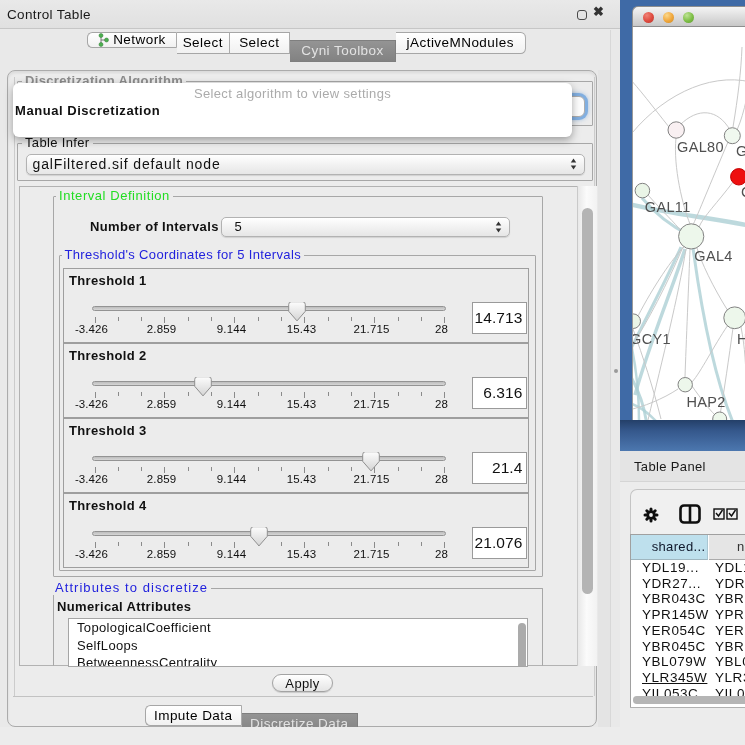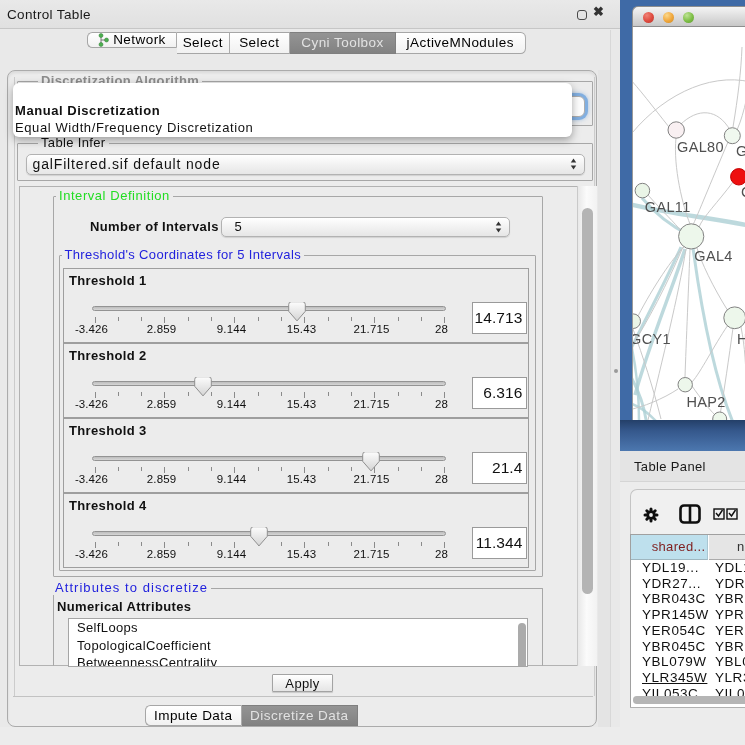--- a/index.html
+++ b/index.html
@@ -8,41 +8,41 @@
 .abs { position:absolute; }
 
 #titlebar { left:0; top:0; width:620px; height:29px; background:linear-gradient(#E9E9E9,#E0E0E0); border-bottom:1px solid #C6C6C6; }
 #titlebar .t { position:absolute; left:7px; top:6.5px; font-size:13.5px; color:#1a1a1a; }
 #floatico { left:577px; top:10px; width:10px; height:10px; border:1.6px solid #4a4a4a; border-radius:3px; }
 #closeico { left:593px; top:4px; font-size:13px; font-weight:bold; color:#333; }
 
 .seg { position:absolute; display:flex; align-items:center; justify-content:center; background:linear-gradient(#FFFFFF,#F1F1F1); border-top:1px solid #A6A6A6; border-bottom:1px solid #A6A6A6; border-right:1px solid #ABABAB; color:#000; font-size:13.5px; letter-spacing:0.45px; }
 .seg.first { border-left:1px solid #A6A6A6; border-radius:5.5px 0 0 5.5px; }
 .seg.last { border-radius:0 5.5px 5.5px 0; }
-.seg.dark { background:linear-gradient(#949494,#828282); color:#E2E2E2; border-color:#7F7F7F; }
+.seg.dark { background:linear-gradient(#949494,#828282); color:#E2E2E2; border-color:#7F7F7F;margin-top:8px; }
 
 #content { left:7px; top:70px; width:590px; height:657px; background:#ECECEC; border:1px solid #ABABAB; border-radius:8px; box-shadow:inset 0 2px 3px rgba(0,0,0,0.08); }
 
 .group { position:absolute; border:1px solid #A7A7A7; border-radius:1px; }
-.gtitle { position:absolute; top:-8px; left:20px; background:#ECECEC; padding:0 3px; line-height:14px; }
+.gtitle { position:absolute; top:-8px; left:4px; background:#ECECEC; padding:0 3px; line-height:14px; }
 
 .combo { position:absolute; background:linear-gradient(#FFFFFF,#EDEDED 70%,#E6E6E6); border:1px solid #B2B2B2; border-radius:5px; box-shadow:0 1px 1px rgba(0,0,0,0.12); }
 .combo .ctext { position:absolute; left:8px; top:0; bottom:0; display:flex; align-items:center; }
 .combo .arr { position:absolute; right:7px; top:50%; width:7px; height:12px; transform:translateY(-50%); }
 
 .tpanel { position:absolute; left:63px; width:466px; height:75px; background:#ECECEC; border:1px solid #9E9E9E; }
 .tpanel .tlabel { position:absolute; left:5px; top:4px; font-weight:bold; }
 .tpanel .track { position:absolute; left:28px; top:37.5px; width:354px; height:5px; background:linear-gradient(#BDBDBD,#D6D6D6); border:1px solid #939393; border-radius:3px; }
 .tpanel .vbox { position:absolute; left:407.5px; top:33px; width:55.5px; height:32.5px; background:#FFFFFF; border:1px solid #9A9A9A; font-size:15.5px; letter-spacing:0.1px; text-align:right; line-height:30px; padding-right:3.5px; }
 .ticklabel { position:absolute; top:54px; width:60px; margin-left:-33px; text-align:center; font-size:11.5px; letter-spacing:0.1px; color:#111; }
 
 #attrlist { position:absolute; left:14px; top:29px; width:460px; height:49px; background:#fff; border:1px solid #A5A5A5; overflow:hidden; }
 #attrlist div { padding-left:8px; line-height:17.5px; }
 
-.btn { position:absolute; display:flex; align-items:center; justify-content:center; background:linear-gradient(#FFFFFF,#EFEFEF 60%,#E5E5E5); border:1px solid #A3A3A3; border-radius:1px; box-shadow:0 1px 1px rgba(0,0,0,0.15); }
+.btn { position:absolute; display:flex; align-items:center; justify-content:center; background:linear-gradient(#FFFFFF,#EFEFEF 60%,#E5E5E5); border:1px solid #A3A3A3; border-radius:9px; box-shadow:0 1px 1px rgba(0,0,0,0.15); }
 
 #blue { left:620px; top:0; width:125px; height:451px; background:#3F6AA6; }
 #bluegrad { left:620px; top:420px; width:125px; height:31px; background:linear-gradient(#243F68,#35588C 35%,#4C77AF); }
 #nettitle { left:632px; top:6px; width:113px; height:21px; background:linear-gradient(#F4F4F4,#C8C8C8); border:1px solid #8E8E8E; border-right:none; border-radius:6px 0 0 0; }
 #netcanvas { left:632px; top:27px; width:113px; height:393px; background:#fff; border-left:1px solid #9A9A9A; overflow:hidden; }
 .light { position:absolute; top:5px; width:11px; height:11px; border-radius:50%; }
 #tpbar { left:620px; top:451px; width:125px; height:31px; background:#E4E4E4; border-bottom:1px solid #D5D5D5; }
 #tpbar .t { position:absolute; left:14px; top:8px; color:#1a1a1a; }
 #tparea { left:620px; top:482px; width:125px; height:263px; background:#ECECEC; }
 #tpanelbox { left:630px; top:489px; width:125px; height:219px; background:#F0F0F0; border:1px solid #C4C4C4; border-radius:7px 0 0 7px; border-right:none; }
@@ -247,30 +247,30 @@
       <div class="ticklabel" style="left:380.5px;">28</div>
       <svg style="position:absolute; left:186px; top:33.5px;" width="18" height="20" viewBox="-9 -9 18 20">
      <path d="M-8.3,-6.5 q0,-2.8 2.8,-2.8 h11 q2.8,0 2.8,2.8 v6.8 l-8.3,9.6 l-8.3,-9.6 z" fill="url(#g4)" stroke="#8F8F8F" stroke-width="1"></path>
      <defs>
           <linearGradient id="g4" x1="0" y1="0" x2="0" y2="1">
        <stop offset="0" stop-color="#FDFDFD"></stop>
             <stop offset="1" stop-color="#D4D4D4"></stop>
           </linearGradient>
         </defs>
    </svg>
-      <div class="vbox">11.344</div>
+      <div class="vbox">21.076</div>
     </div>
   </div>
 
 <div class="group abs" style="left:53px; top:588px; width:490px; height:78px; border-bottom:none;">
   <div class="gtitle" style="color:#2222DD; left:-2px; letter-spacing:1.05px;">Attributes to discretize</div>
   <div style="position:absolute; left:3px; top:10px; font-weight:bold;">Numerical Attributes</div>
   <div id="attrlist">
+    <div>TopologicalCoefficient</div>
     <div>SelfLoops</div>
-    <div>TopologicalCoefficient</div>
     <div>BetweennessCentrality</div>
     <div style="position:absolute; right:1.5px; top:4px; width:8px; height:60px; background:#ABABAB; border-radius:4px;"></div>
   </div>
 </div>
 
 <div class="abs" style="left:577px; top:186px; width:20px; height:480px; background:linear-gradient(90deg,#E8E8E8,#FBFBFB 45%,#F2F2F2); border-left:1px solid #C9C9C9;"></div>
 <div class="abs" style="left:581.5px; top:208px; width:11px; height:386px; background:#B4B4B4; border-radius:5.5px;"></div>
 
 <div class="abs" style="left:13px; top:696px; width:580px; height:1px; background:#C2C2C2;"></div>
 <div class="btn abs" style="left:272px; top:674px; width:61px; height:18px;">Apply</div>
@@ -371,33 +371,33 @@
 <svg class="abs" style="left:713px; top:508px;" width="27" height="12" viewBox="0 0 27 12">
   <g fill="none" stroke="#0F0F0F" stroke-width="1.4">
     <rect x="1" y="1" width="10" height="10"></rect>
     <rect x="14" y="1" width="10" height="10"></rect>
     <path d="M3 5 L5.5 8 L9.5 2"></path>
     <path d="M16 5 L18.5 8 L22.5 2"></path>
   </g>
 </svg>
 
 <div id="grid" class="abs">
-  <div style="position:absolute; left:0; top:0; width:77px; height:24.5px; background:#BEE0ED; border-right:1px solid #A9C6D2; border-bottom:1px solid #9FB6BF; text-align:center; text-indent:19px; line-height:24px; color:#7f1d1d;">shared...</div>
+  <div style="position:absolute; left:0; top:0; width:77px; height:24.5px; background:#BEE0ED; border-right:1px solid #A9C6D2; border-bottom:1px solid #9FB6BF; text-align:center; text-indent:19px; line-height:24px; color:#0f172a;">shared...</div>
   <div style="position:absolute; left:78px; top:0; width:37px; height:24.5px; background:#E5E5E5; border-bottom:1px solid #ABABAB; line-height:24px; color:#333; padding-left:28px;">n...</div>
 </div>
 <div id="gridrows" class="abs" style="left:630px; top:560px; width:115px; height:147px; overflow:hidden;">
   <div class="grow" style="top:0.00px;">YDL19...<span>YDL1</span></div>
   <div class="grow" style="top:15.73px;">YDR27...<span>YDR2</span></div>
   <div class="grow" style="top:31.46px;">YBR043C<span>YBR0</span></div>
   <div class="grow" style="top:47.19px;">YPR145W<span>YPR1</span></div>
   <div class="grow" style="top:62.92px;">YER054C<span>YER0</span></div>
   <div class="grow" style="top:78.65px;">YBR045C<span>YBR0</span></div>
   <div class="grow" style="top:94.38px;">YBL079W<span>YBL0</span></div>
   <div class="grow" style="top:110.11px;text-decoration:underline;">YLR345W<span>YLR3</span></div>
   <div class="grow" style="top:125.84px;">YIL053C<span>YIL0</span></div>
 </div>
 <div class="abs" style="left:633px; top:696px; width:115px; height:7.5px; background:#B5B5B5; border-radius:3.75px;"></div>
 <div class="abs" style="left:630px; top:707px; width:115px; height:1px; background:#B0B0B0;"></div>
 
 <div class="abs" style="left:13px; top:83px; width:559px; height:54px; background:#fff; border-radius:6px; box-shadow:0 3px 9px rgba(0,0,0,0.35); z-index:50;">
+  <div style="position:absolute; left:0; right:0; top:3px; text-align:center; color:#ABABAB;">Select algorithm to view settings</div>
   <div style="position:absolute; left:2px; top:20px; font-weight:bold; letter-spacing:0.55px;">Manual Discretization</div>
-  <div style="position:absolute; left:2px; top:37px; letter-spacing:0.6px;">Equal Width/Frequency Discretization</div>
 </div>
 
 </body></html>

